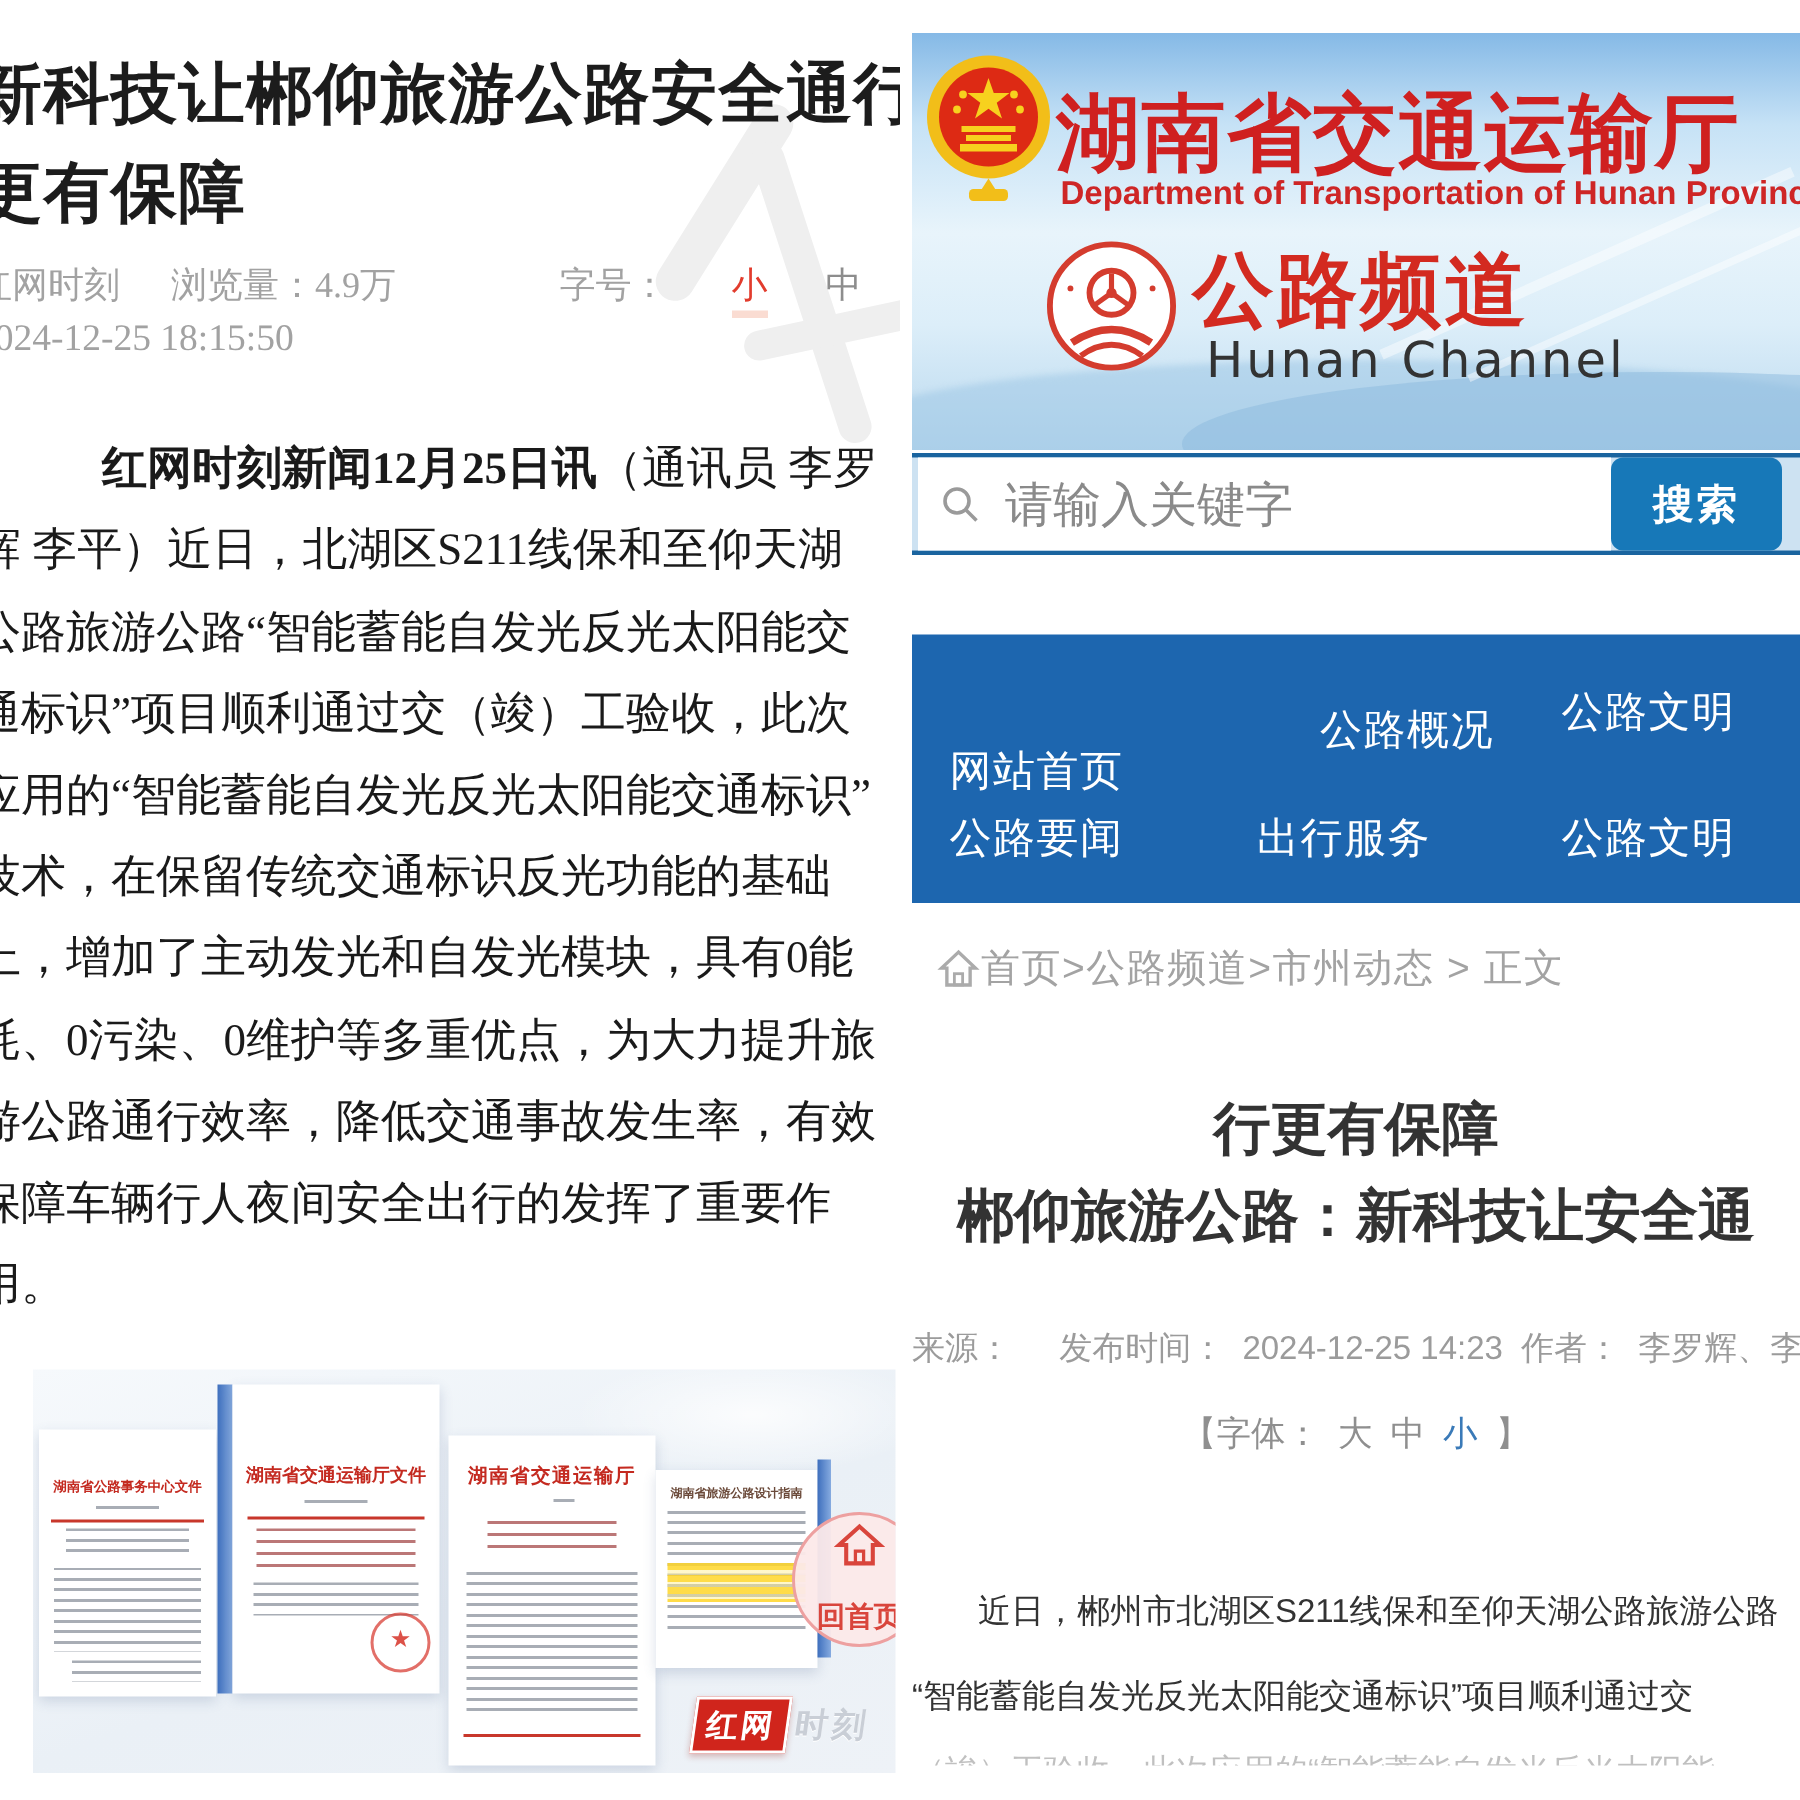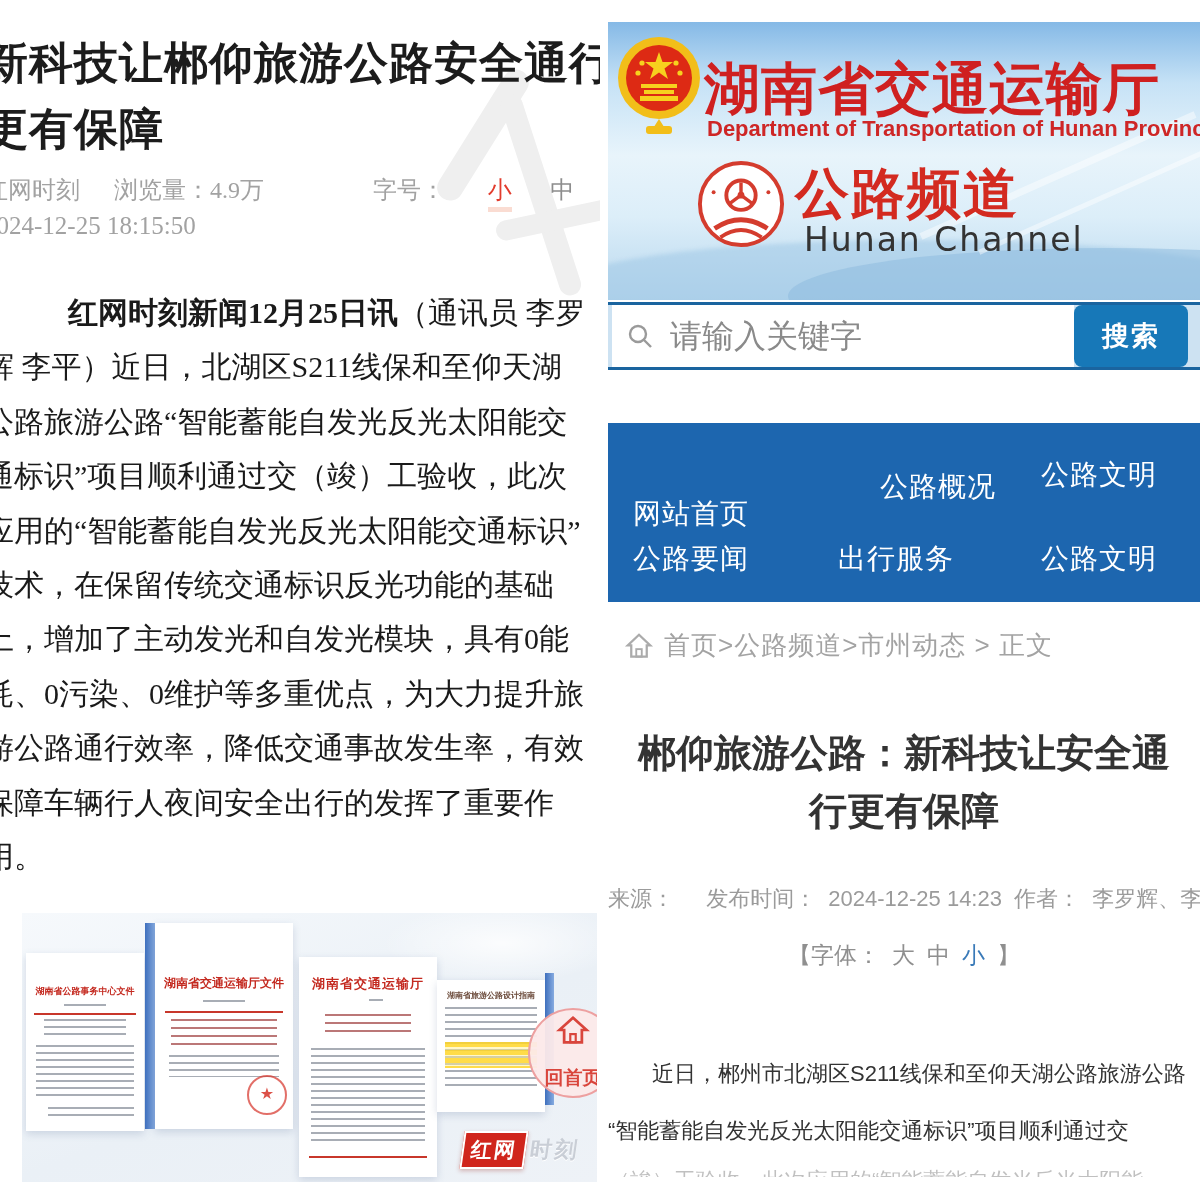--- a/index.html
+++ b/index.html
@@ -73,21 +73,21 @@
   .search-input{position:absolute;left:4px;top:0;width:404px;height:62px;border:none;outline:none;
                 background:#fff;font-size:32px;color:#555;padding:0 0 0 58px;
                 font-family:"Liberation Sans","DejaVu Sans",sans-serif;}
   .search-input::placeholder{color:#8a8a8a;}
   .search-icon{position:absolute;left:18px;top:17px;}
   .search-btn{position:absolute;left:466px;top:0;width:114px;height:62px;background:#1778b8;color:#fff;
               border:none;border-radius:8px;font-size:27px;font-weight:700;letter-spacing:2px;cursor:pointer;}
   .nav{position:absolute;left:0;top:423px;width:592px;height:179px;background:#1d66af;}
   .nav span{position:absolute;color:#fff;font-size:28px;line-height:40px;letter-spacing:1px;cursor:pointer;}
   .crumb{position:absolute;left:16px;top:628px;display:flex;align-items:center;color:#a3a3a3;}
-  .crumb .txt{font-size:26px;margin-left:10px;letter-spacing:1px;}
+  .crumb .txt{font-size:26px;letter-spacing:1px;}
   .r-title{position:absolute;left:0;top:724px;width:592px;text-align:center;font-size:38px;line-height:58px;
            font-weight:700;color:#333;}
   .r-meta{position:absolute;left:0;top:884px;width:592px;text-align:center;font-size:22px;color:#9b9b9b;white-space:nowrap;}
   .r-meta span{margin-right:6px;}
   .r-meta .gap{margin-right:26px;}
   .r-fontrow{position:absolute;left:0;top:940px;width:592px;text-align:center;font-size:23px;color:#8f8f8f;}
   .r-fontrow span{margin:0 6px;cursor:pointer;}
   .r-fontrow .blue{color:#3a7ab8;}
   .r-body{font-size:22px;color:#333;line-height:26px;white-space:nowrap;}
   .rb1{position:absolute;left:0;top:1061px;text-indent:44px;}
@@ -255,22 +255,22 @@
 
     <div class="crumb">
       <svg width="30" height="30" viewBox="0 0 24 24">
         <path d="M12 3 L3 11.5 H5.8 V20.5 H18.2 V11.5 H21 Z" fill="none" stroke="#ababab" stroke-width="1.8"></path>
         <rect x="9.8" y="14.5" width="4.4" height="6" fill="none" stroke="#ababab" stroke-width="1.5"></rect>
       </svg>
       <span class="txt">首页&gt;公路频道&gt;市州动态 &gt; 正文</span>
     </div>
 
     <div class="r-title">
+      <div>行更有保障</div>
       <div>郴仰旅游公路：新科技让安全通</div>
-      <div>行更有保障</div>
     </div>
 
     <div class="r-meta">
       <span class="gap">来源：</span>
       <span>发布时间：</span>
       <span>2024-12-25 14:23</span>
       <span>作者：</span>
       <span>李罗辉、李平</span>
     </div>
 

